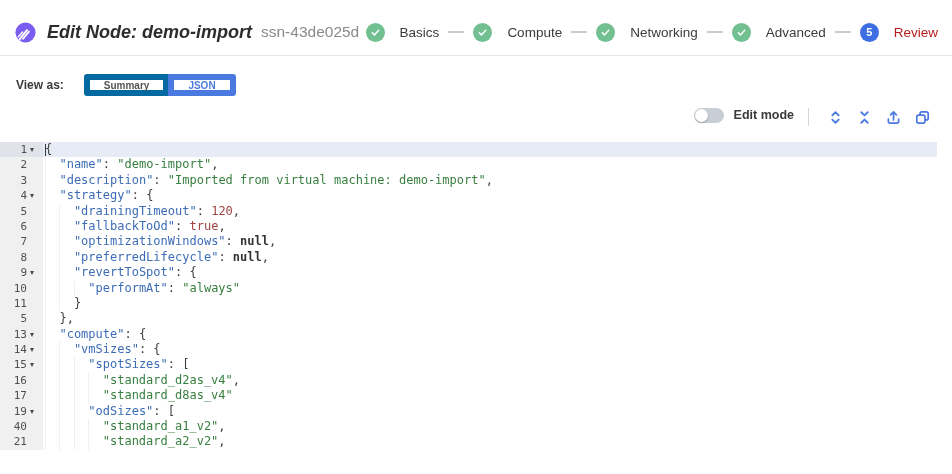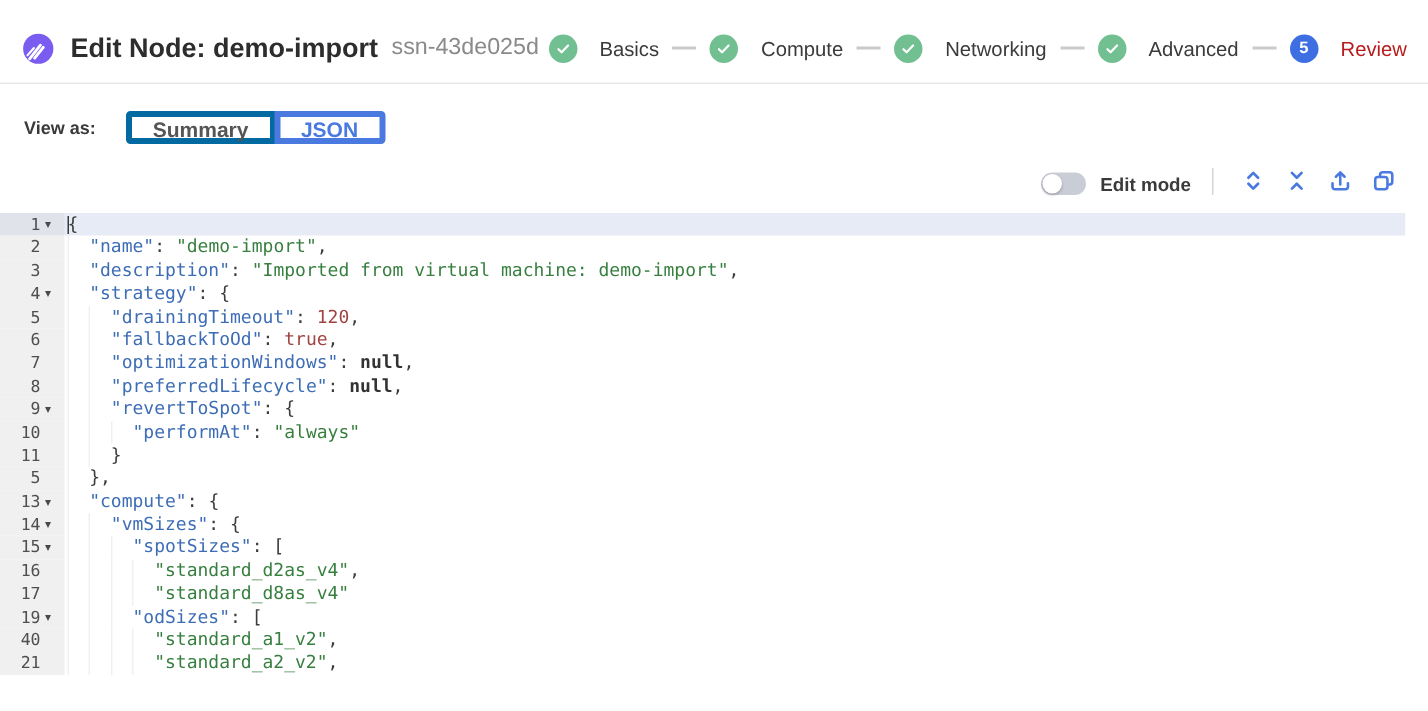--- a/index.html
+++ b/index.html
@@ -3,44 +3,44 @@
 <meta charset="utf-8">
 <style>
   * { box-sizing: border-box; margin: 0; padding: 0; }
   html,body { width: 952px; height: 474px; background:#fff; overflow:hidden;
     font-family:"Liberation Sans", sans-serif; }
 
   
   .header { height:56px; padding:9px 14px 0 14px; display:flex; align-items:center;
     border-bottom:1px solid #e7e7e9; }
   .logo { width:23px; height:23px; flex:none; }
-  .title { font-size:18px; font-weight:bold; color:#2d2d2d; margin-left:10px; white-space:nowrap; }
+  .title { font-size:18px; font-weight:bold; color:#2d2d2d; margin-left:10px; white-space:nowrap;font-style:italic; }
   .node-id { font-size:15.5px; color:#8a8a8a; margin-left:9px; white-space:nowrap; }
 
   .stepper { margin-left:auto; display:flex; align-items:center; }
   .step { display:flex; align-items:center; cursor:pointer; }
   .step-circle { width:19px; height:19px; border-radius:50%; background:#72c091;
     display:flex; align-items:center; justify-content:center; flex:none; }
   .step-circle.active { background:#3e6fe2; color:#fff; font-size:11px; font-weight:bold; }
   .step-label { font-size:13.5px; color:#3b3b3b; margin-left:15px; white-space:nowrap; }
   .step-label.active { color:#b91c1c; }
   .step-conn { width:16px; height:2px; background:#c9c9c9; margin:0 9px; flex:none; }
 
   
   .viewas-row { margin:18px 0 0 16px; display:flex; align-items:center; height:22px; }
   .viewas-label { font-size:12px; font-weight:bold; color:#3a3a3a; margin-right:20px; }
-  .seg-btn { height:22px; padding:0 14px; background:#fff; border:4px solid #0369a1;
-    font-family:"Liberation Sans", sans-serif; font-size:14px; font-weight:bold;
+  .seg-btn { height:22px; padding:0 14px; background:#fff; border:6px solid #0369a1;
+    font-family:"Liberation Sans", sans-serif; font-size:10px; font-weight:bold;
     color:#555; cursor:pointer; position:relative; }
   .seg-btn:first-of-type { border-radius:3px 0 0 3px; }
   .seg-btn + .seg-btn { margin-left:-1px; border-radius:0 3px 3px 0; }
   .seg-btn.sel { border-color:#4a7ae0; color:#4a7ae0; z-index:2; }
 
   
-  .toolbar-row { margin:12px 15px 0 0; height:22px; display:flex; align-items:flex-end;
+  .toolbar-row { margin:12px 15px 0 0; height:22px; display:flex; align-items:flex-start;
     justify-content:flex-end; }
   .toggle { width:30px; height:15px; border-radius:8px; background:#c9cdd6;
     position:relative; cursor:pointer; flex:none; }
   .toggle-knob { position:absolute; left:1px; top:1px; width:13px; height:13px;
     border-radius:50%; background:#fff; box-shadow:0 1px 2px rgba(0,0,0,.25); }
   .toolbar-label { font-size:12.5px; font-weight:bold; color:#3a3a3a; margin-left:10px; }
   .toolbar-div { width:1px; height:18px; background:#d5d5d8; margin:0 12px 0 14px; }
   .icon-btn { background:none; border:none; padding:2px; margin:0 5px; cursor:pointer;
     display:flex; align-items:center; }
   .icon-btn svg { display:block; }

